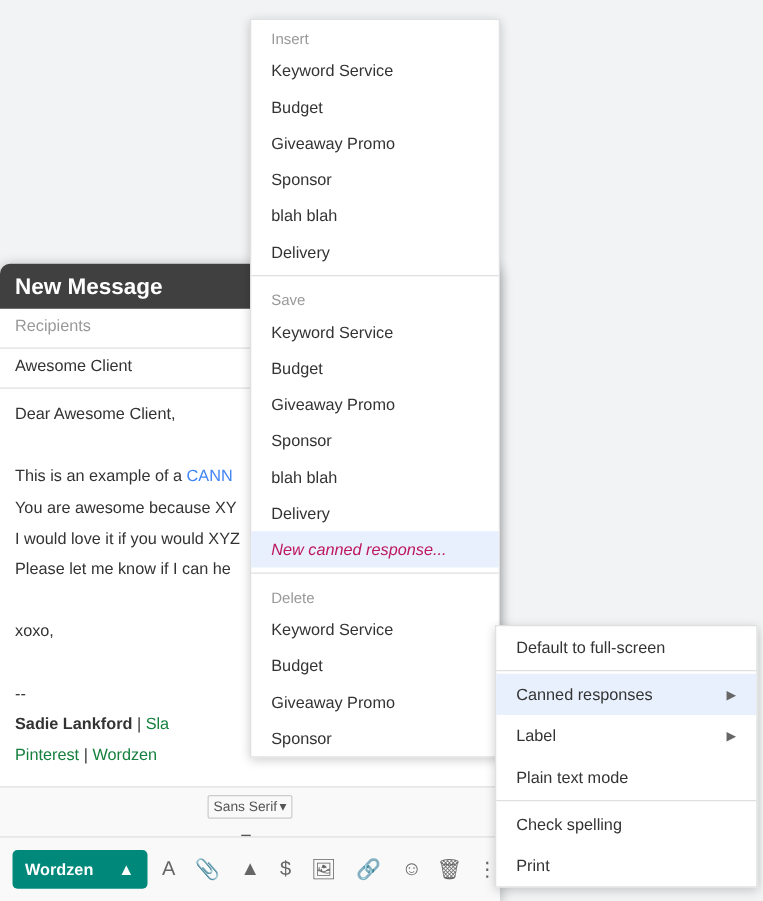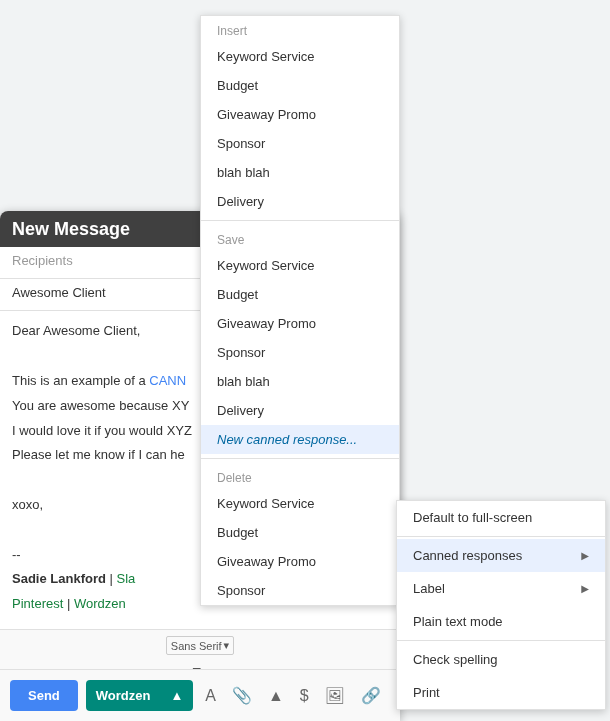--- a/index.html
+++ b/index.html
@@ -203,21 +203,21 @@
     .menu-item {
       padding: 7px 16px;
       cursor: pointer;
       color: #333;
       font-size: 13px;
     }
 
     .menu-item.highlighted {
       background: #e8f0fe;
       font-style: italic;
-      color: #0369a1;
+      color: #be185d;
     }
 
     .menu-divider {
       height: 1px;
       background: #e0e0e0;
       margin: 4px 0;
     }
 
     
     .context-menu {
@@ -305,21 +305,20 @@
     <span class="toolbar-btn" style="text-decoration:underline;">U</span>
     <span class="toolbar-btn" style="text-decoration:underline; color:#e53935;">A</span>
     <span class="toolbar-sep"></span>
     <span class="toolbar-btn">≡</span>
     <span class="toolbar-btn">⋮≡</span>
     <span class="toolbar-btn">•≡</span>
     <span class="toolbar-btn">⇥</span>
   </div>
 
   <div class="compose-actions">
-    <button class="send-btn">Send</button>
     <button class="wordzen-btn">
       <span>Wordzen</span>
       <span>▲</span>
     </button>
     <span class="action-icon">A</span>
     <span class="action-icon">📎</span>
     <span class="action-icon">▲</span>
     <span class="action-icon">$</span>
     <span class="action-icon">🖼</span>
     <span class="action-icon">🔗</span>

